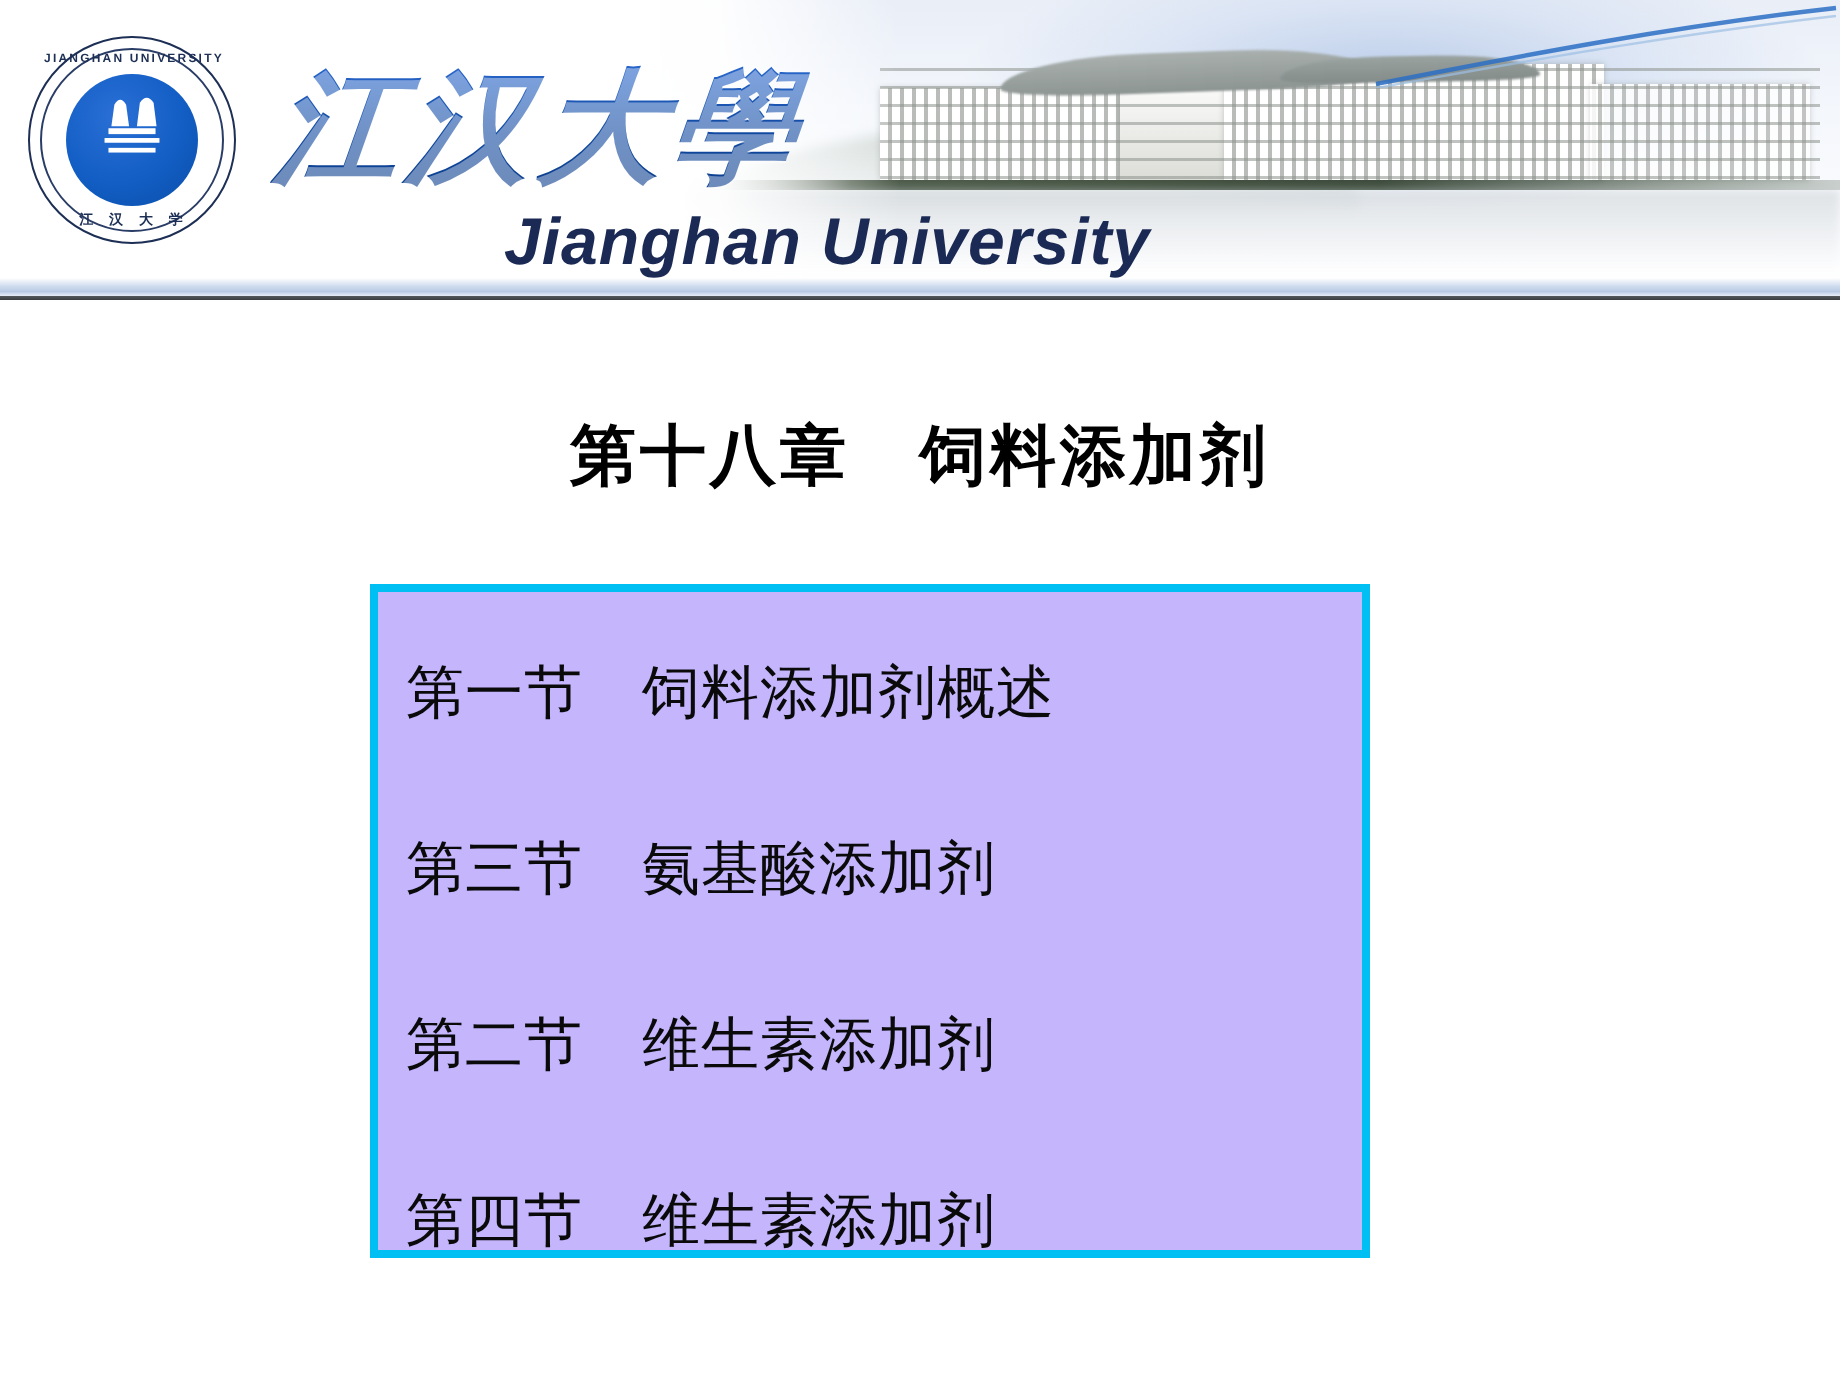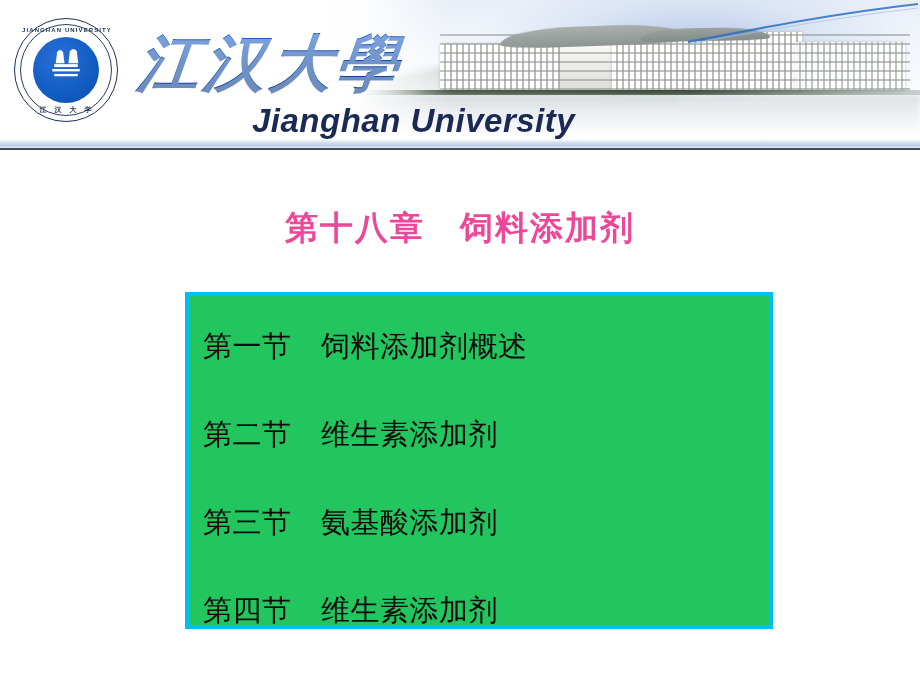--- a/index.html
+++ b/index.html
@@ -197,32 +197,32 @@
 
   
   .chapter-title {
     position:absolute;
     left:0; top:206px;
     width:920px;
     text-align:center;
     font-family:"DejaVu Sans", sans-serif;
     font-size:33px;
     font-weight:700;
-    color:#ec4899;
+    color:#000000;
     letter-spacing:2px;
     white-space:pre;
   }
 
   
   .toc-box {
     position:absolute;
     left:185px; top:292px;
-    width:588px; height:337px;
+    width:500px; height:337px;
     border:4px solid #00BFF3;
-    background:#22c55e;
+    background:#c4b5fd;
   }
 
   .toc-list {
     position:absolute;
     left:14px; top:6px;
     width:560px;
   }
 
   .toc-item {
     font-family:"DejaVu Serif", serif;
@@ -283,19 +283,19 @@
 
     <div class="rule-light"></div>
     <div class="rule-dark"></div>
   </div>
 
   <div class="chapter-title">第十八章　饲料添加剂</div>
 
   <div class="toc-box">
     <div class="toc-list">
       <div class="toc-item">第一节　饲料添加剂概述</div>
+      <div class="toc-item">第三节　氨基酸添加剂</div>
       <div class="toc-item">第二节　维生素添加剂</div>
-      <div class="toc-item">第三节　氨基酸添加剂</div>
       <div class="toc-item">第四节　维生素添加剂</div>
     </div>
   </div>
 
 </div>
 
 </body></html>

